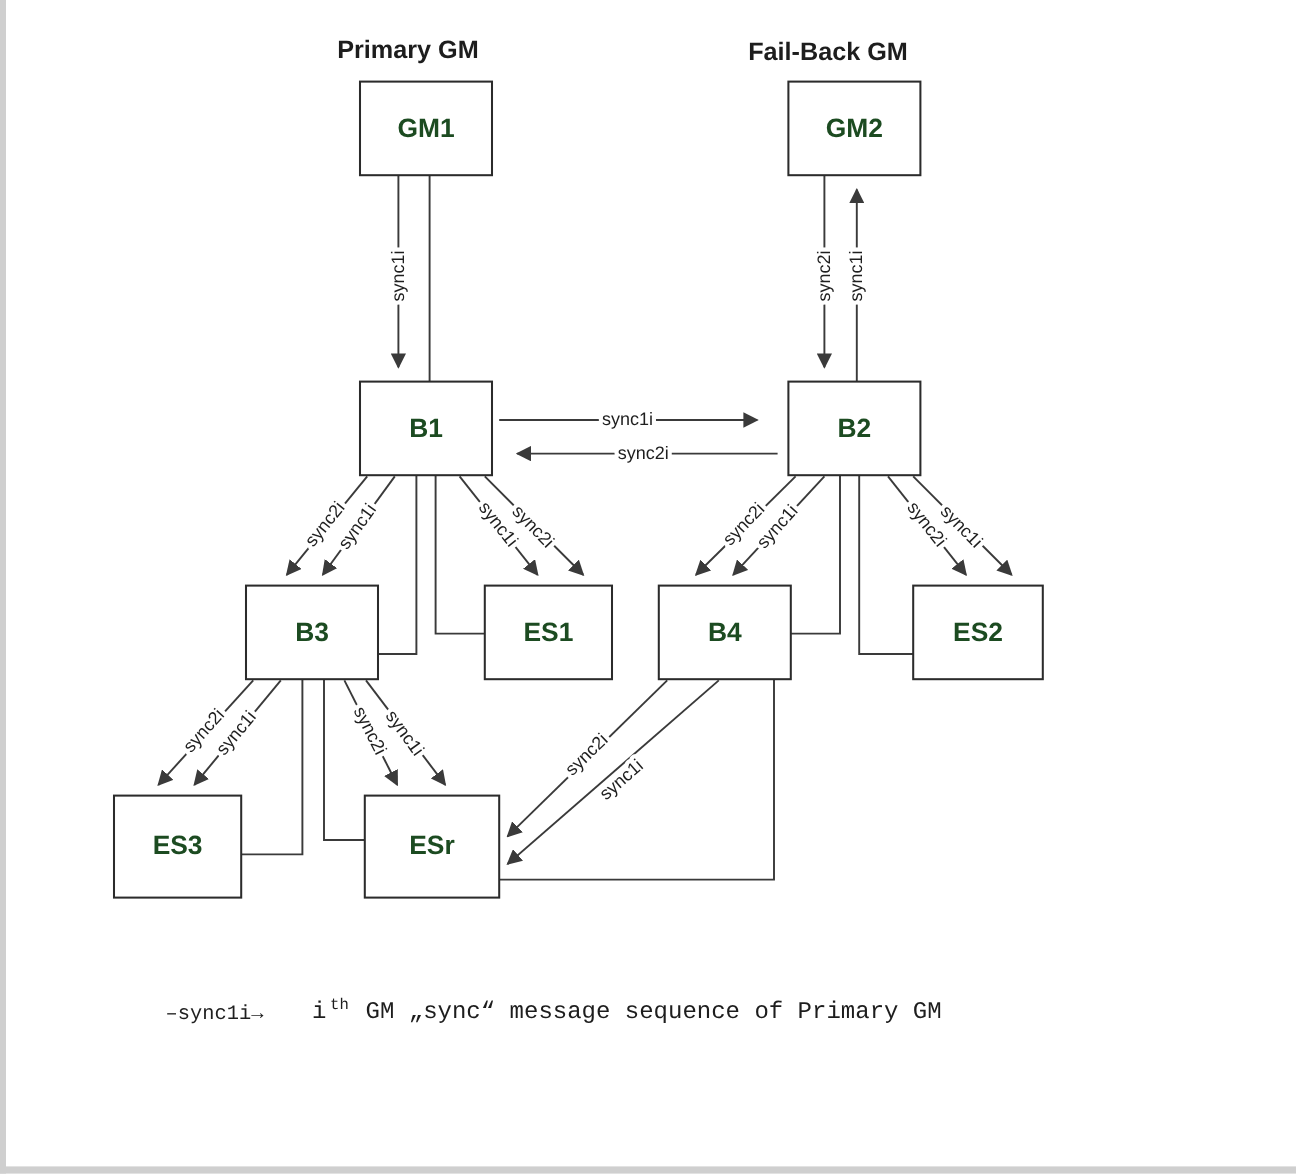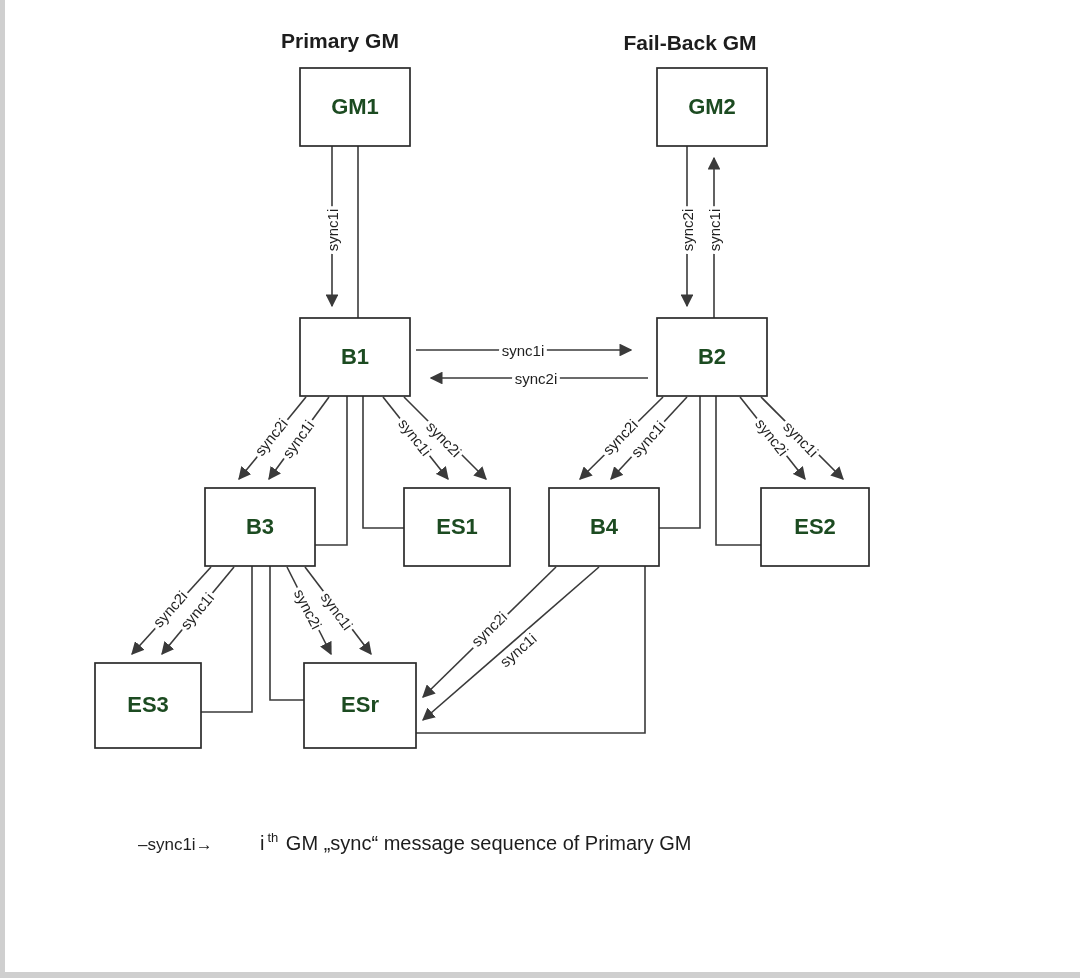--- a/index.html
+++ b/index.html
@@ -37,21 +37,21 @@
     font-family: "Liberation Sans", sans-serif;
     font-size: 15px; fill: #1f1f1f;
     text-anchor: middle; dominant-baseline: central;
     paint-order: stroke; stroke: #ffffff; stroke-width: 7px; stroke-linejoin: round;
   }
 
   .legend { position: absolute; left: 138px; top: 830px; }
   .legend-row {
     display: flex; align-items: baseline;
     margin-bottom: 33px;
-    font-size: 20px; color: #1d1d1d;
+    font-size: 20px; color: #1d1d1d; font-family: Liberation Mono, monospace;
   }
   .legend-symbol { width: 122px; font-size: 17px; color: #1f1f1f; flex: 0 0 122px; }
   .legend-desc sup { font-size: 13px; margin-left: 3px; margin-right: 2px; }
 </style>
 </head>
 <body>
 
 <div class="stage">
   <div class="page-edge-left"></div>
   <div class="page-edge-bottom"></div>

